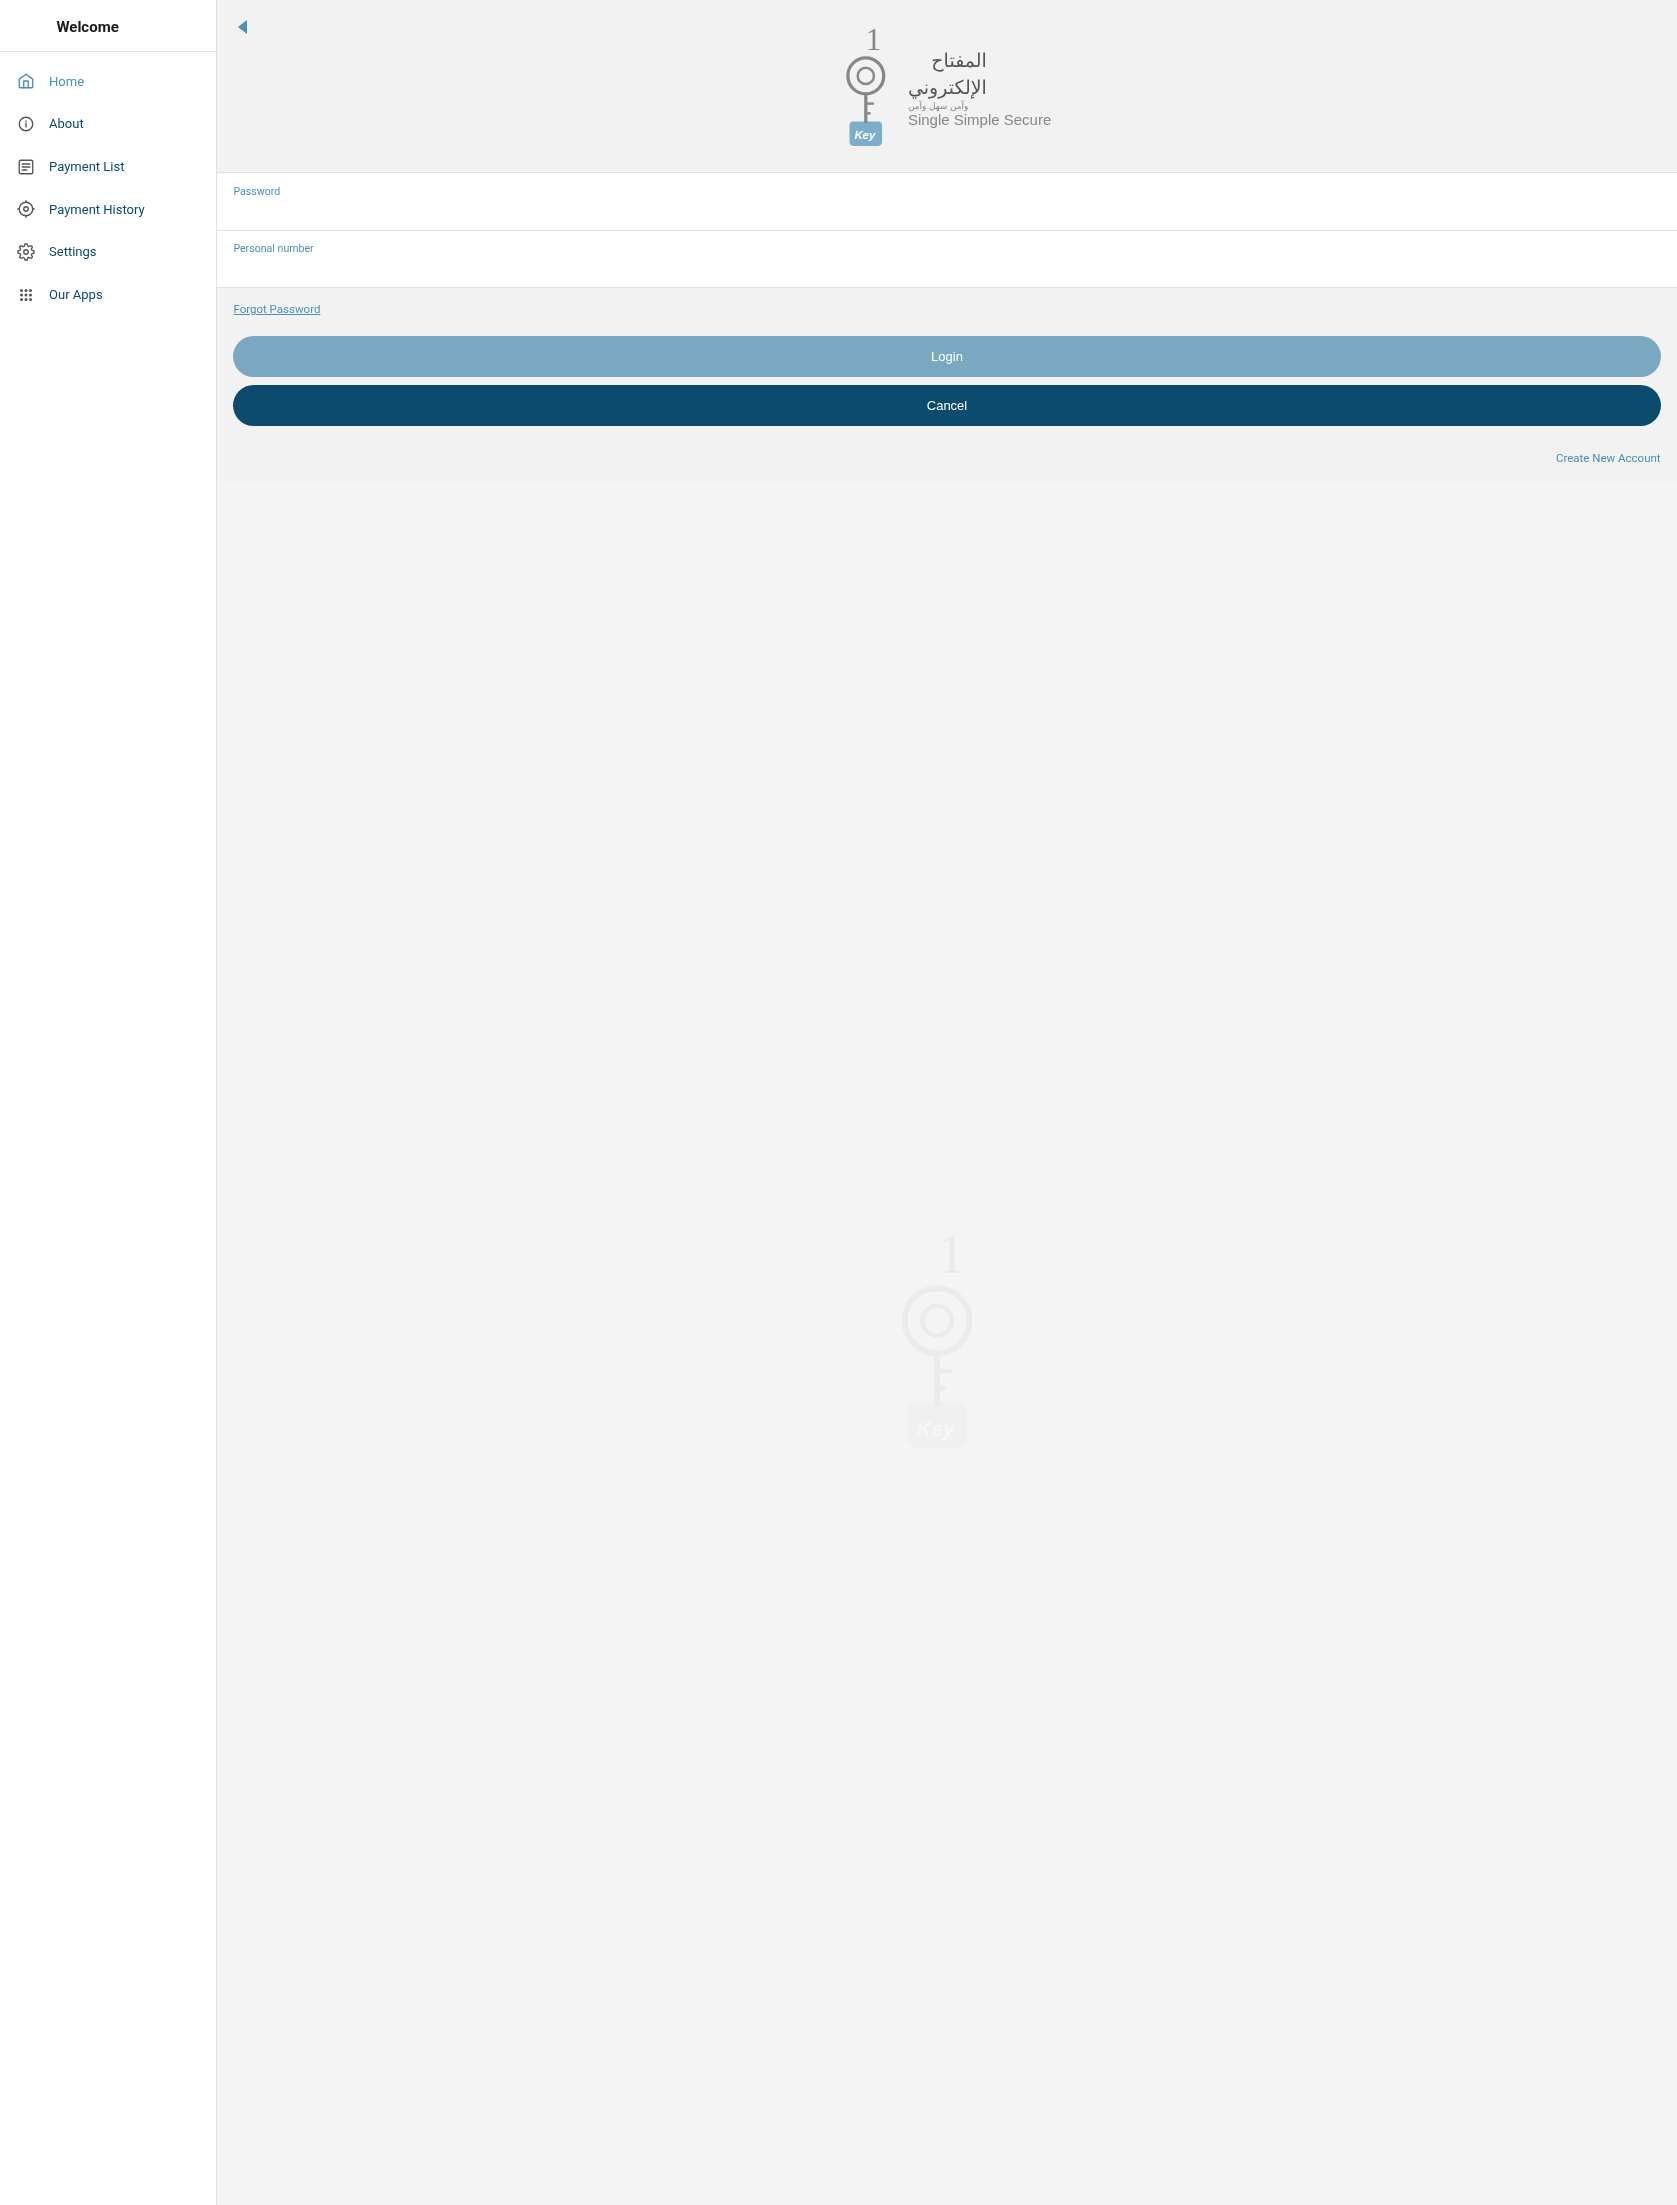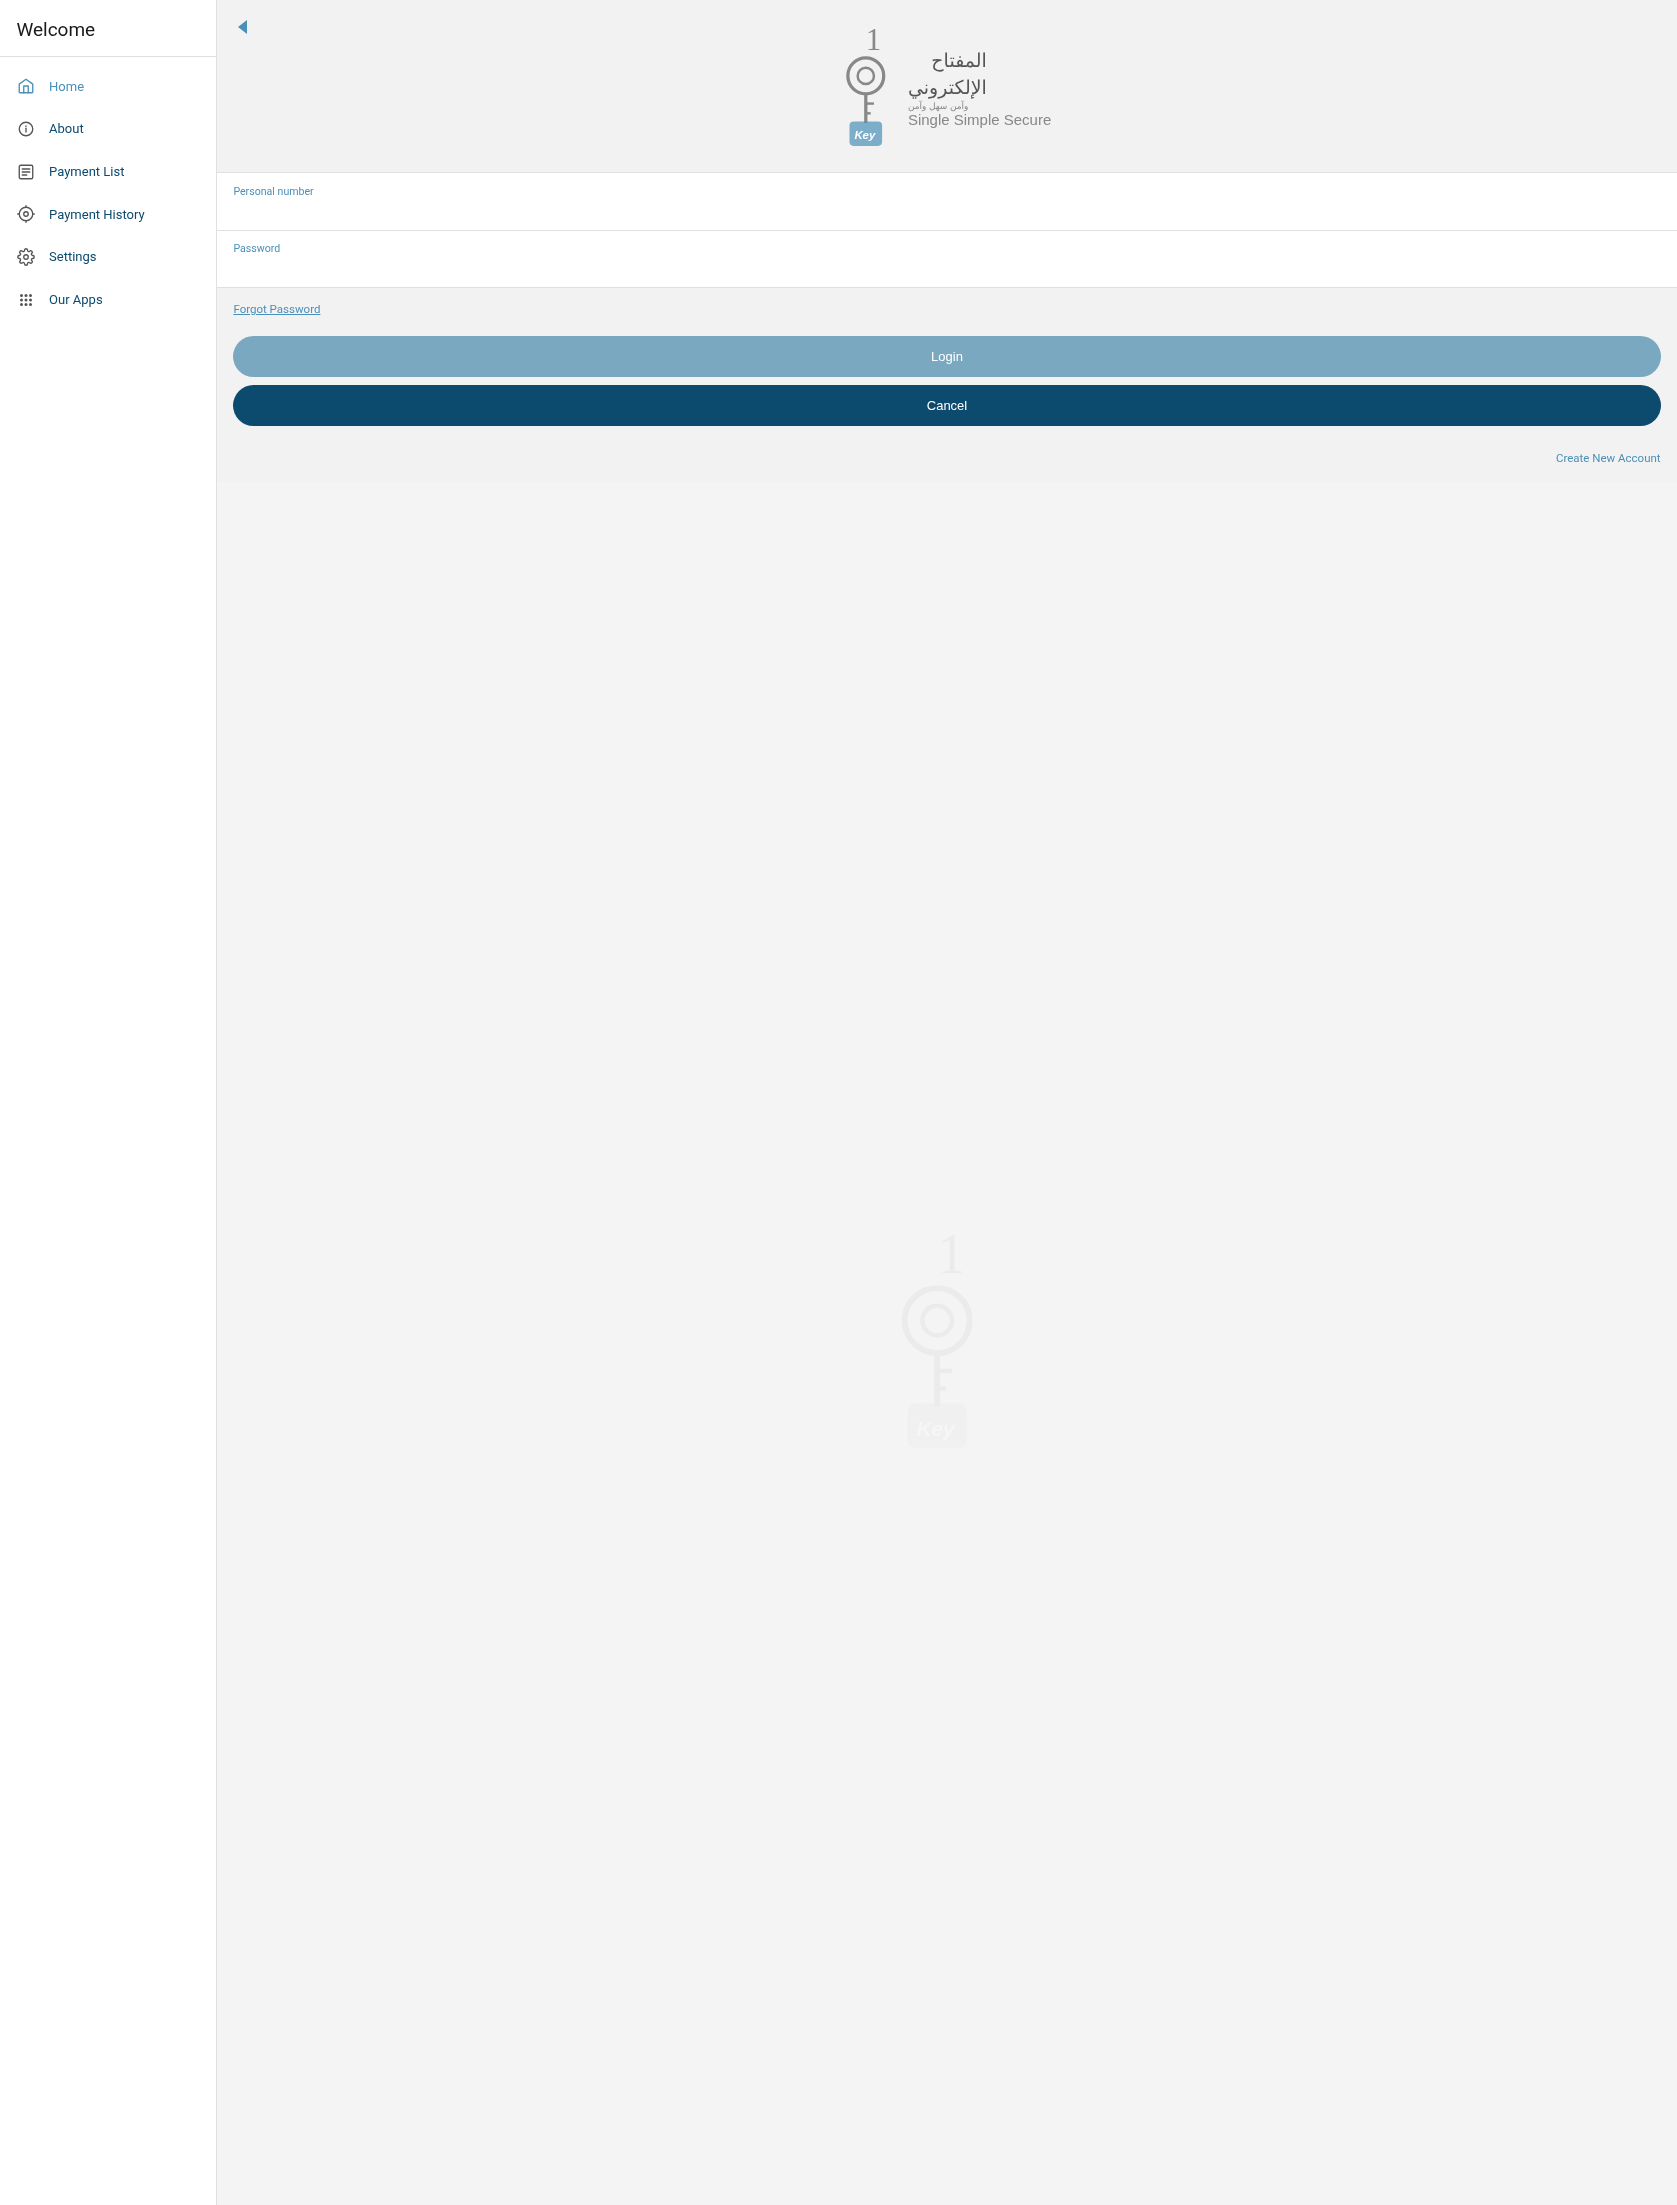--- a/index.html
+++ b/index.html
@@ -21,23 +21,24 @@
       flex-direction: column;
       padding-top: 0;
     }
 
     .sidebar-header {
       padding: 18px 16.4px 14.7px 16.4px;
       border-bottom: 0.8px solid #e0e0e0;
     }
 
     .sidebar-title {
-      font-size: 19px;
-      font-weight: 400;
+      font-size: 15px;
+      font-weight: 700;
       color: #1a1a1a;
+      margin-left: 40px;
     }
 
     .sidebar-nav {
       padding: 8.2px 0;
     }
 
     .nav-item {
       display: flex;
       align-items: center;
       padding: 11.5px 16.4px;
@@ -331,27 +332,27 @@
         </div>
         <div style="font-size:9px; color:#888; direction:rtl; font-family: Arial, sans-serif;">وآمن سهل وآمن</div>
         <div style="font-size:15px; color:#888; font-family: Liberation Sans, sans-serif;">Single Simple Secure</div>
       </div>
     </div>
   </div>
 
   <div class="form-area">
 
     <div class="input-group">
+      <label class="input-label">Password</label>
+      <input class="input-field" type="password" style="">
+    </div>
+
+    <div class="input-group">
       <label class="input-label">Personal number</label>
       <input class="input-field" type="text" style="">
-    </div>
-
-    <div class="input-group">
-      <label class="input-label">Password</label>
-      <input class="input-field" type="password" style="">
     </div>
 
   </div>
 
   <div class="forgot-password-area">
     <span class="forgot-password-link">Forgot Password</span>
   </div>
 
   <div class="buttons-area">
     <button class="btn-login">Login</button>

